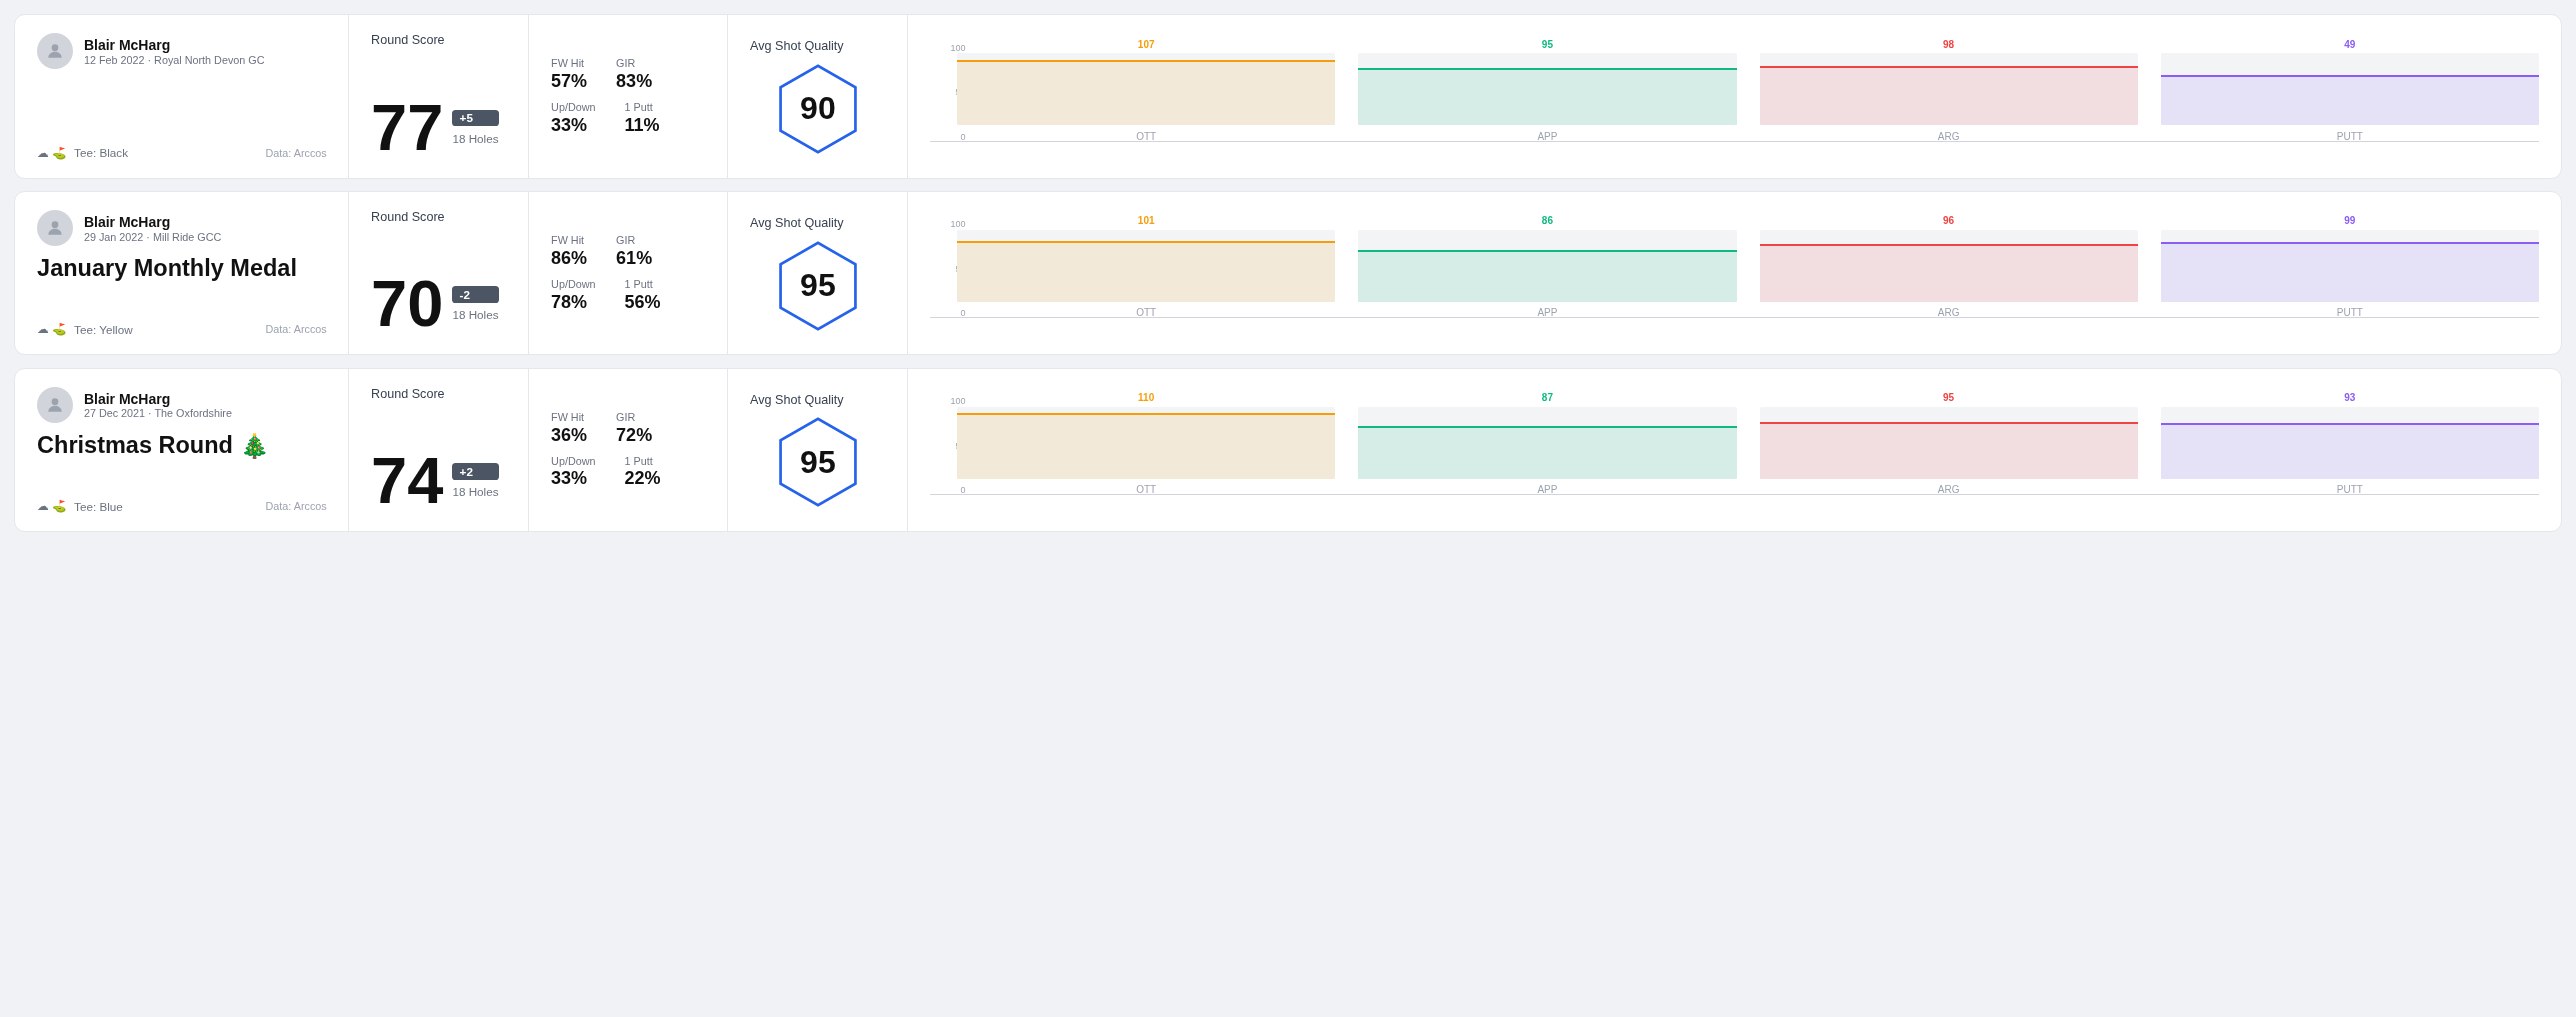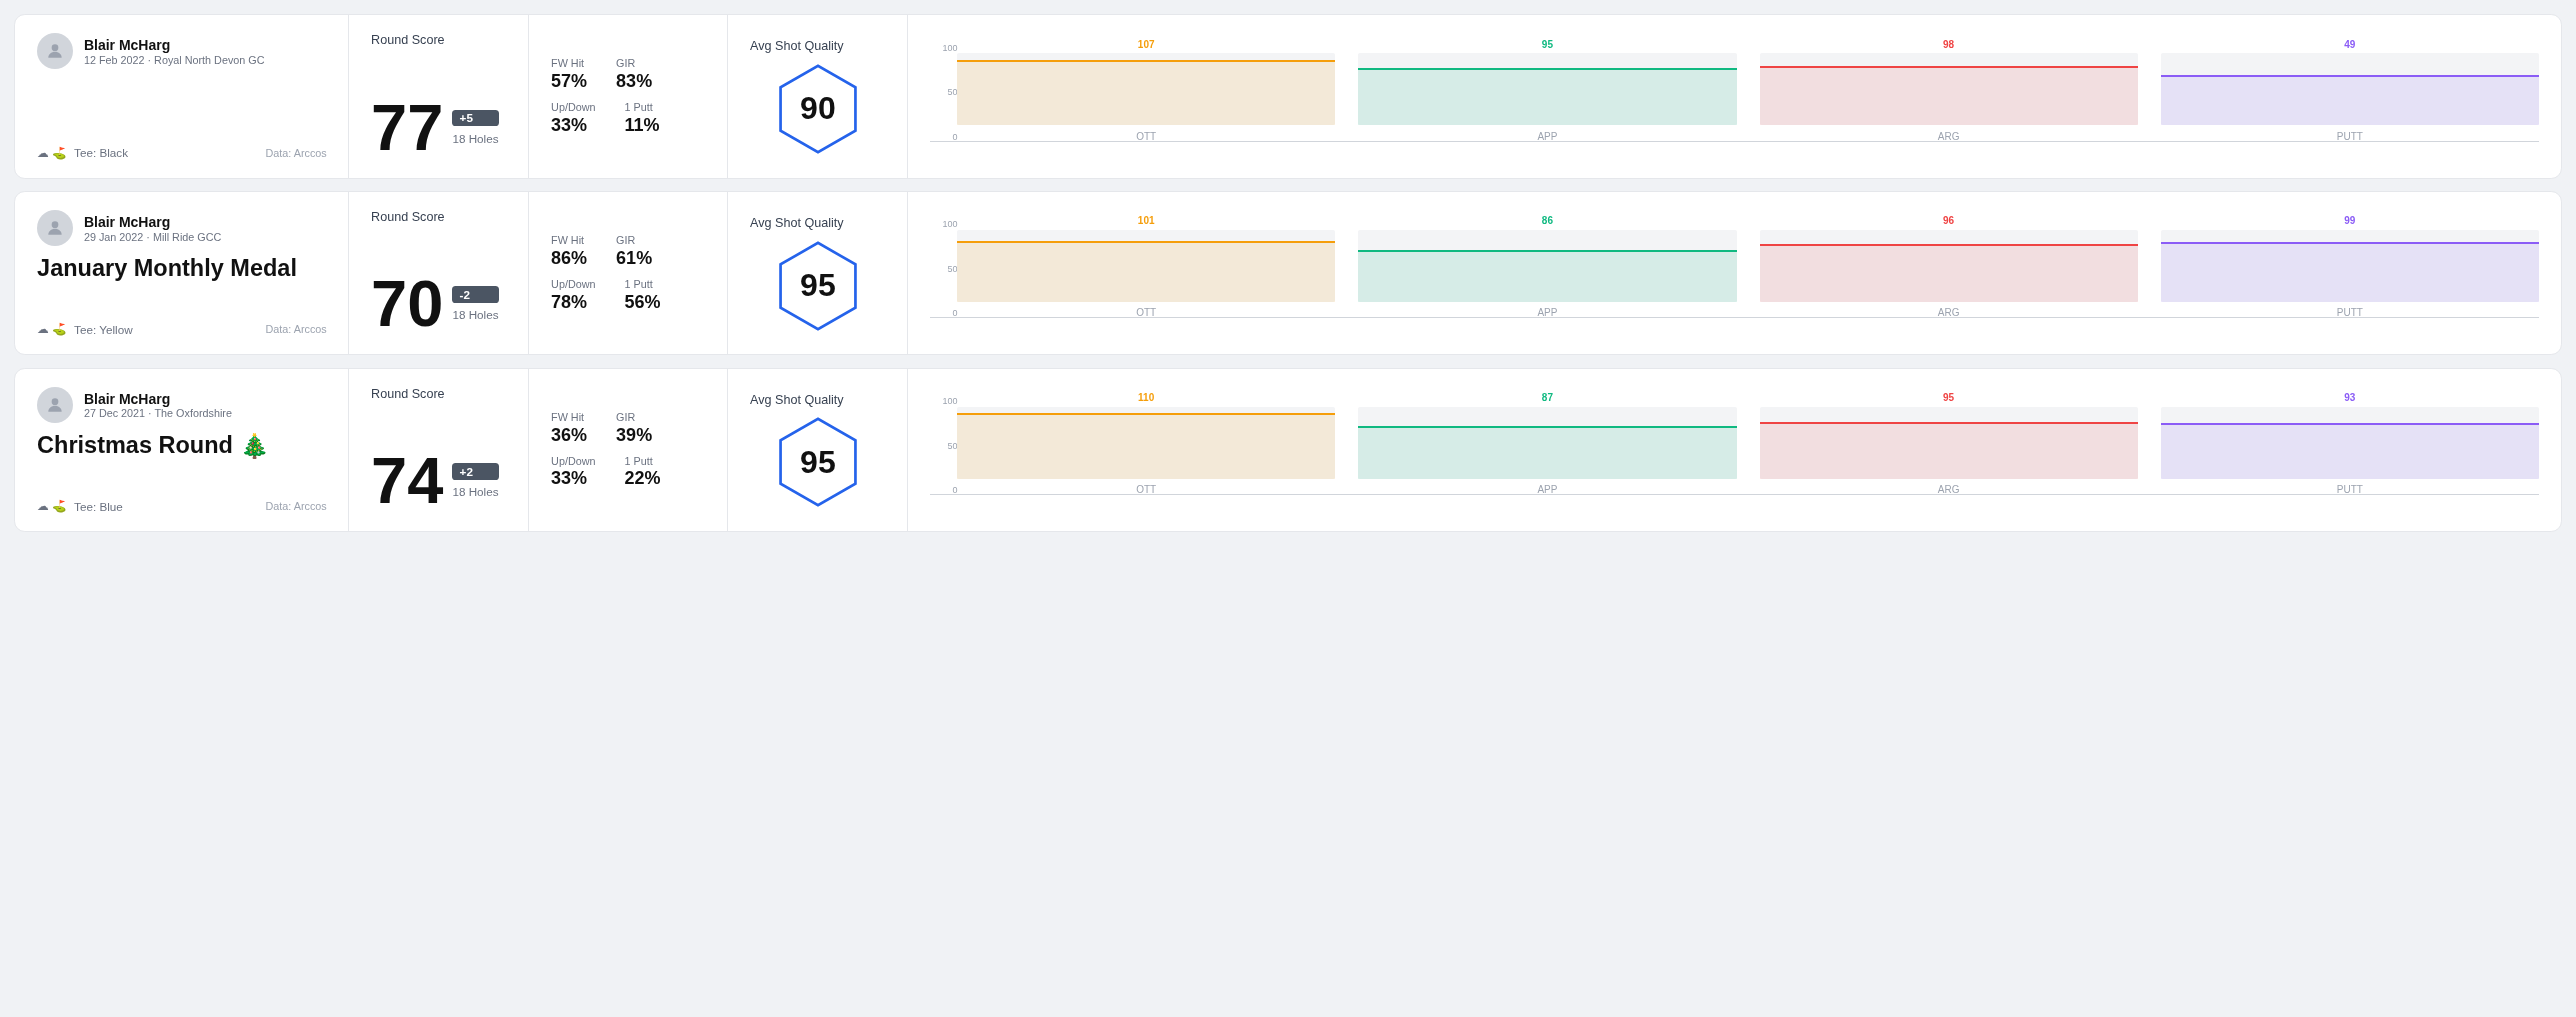--- a/index.html
+++ b/index.html
@@ -208,21 +208,21 @@
     .chart-wrapper {
       position: relative;
       display: flex;
       align-items: flex-end;
       padding-left: 27px;
       padding-bottom: 18px;
       height: 117px;
     }
     .y-labels {
       position: absolute;
-      left: 4px;
+      left: 12px;
       top: 0;
       bottom: 18px;
       display: flex;
       flex-direction: column;
       justify-content: space-between;
       font-size: 9px;
       color: #9ca3af;
       width: 23.5px;
       text-align: right;
     }
@@ -525,21 +525,21 @@
       </div>
 
       <div class="card-stats">
         <div class="stats-row">
           <div class="stat-item">
             <span class="stat-label">FW Hit</span>
             <span class="stat-value">36%</span>
           </div>
           <div class="stat-item">
             <span class="stat-label">GIR</span>
-            <span class="stat-value">39%</span>
+            <span class="stat-value">72%</span>
           </div>
         </div>
         <div class="stats-row">
           <div class="stat-item">
             <span class="stat-label">Up/Down</span>
             <span class="stat-value">33%</span>
           </div>
           <div class="stat-item">
             <span class="stat-label">1 Putt</span>
             <span class="stat-value">22%</span>

